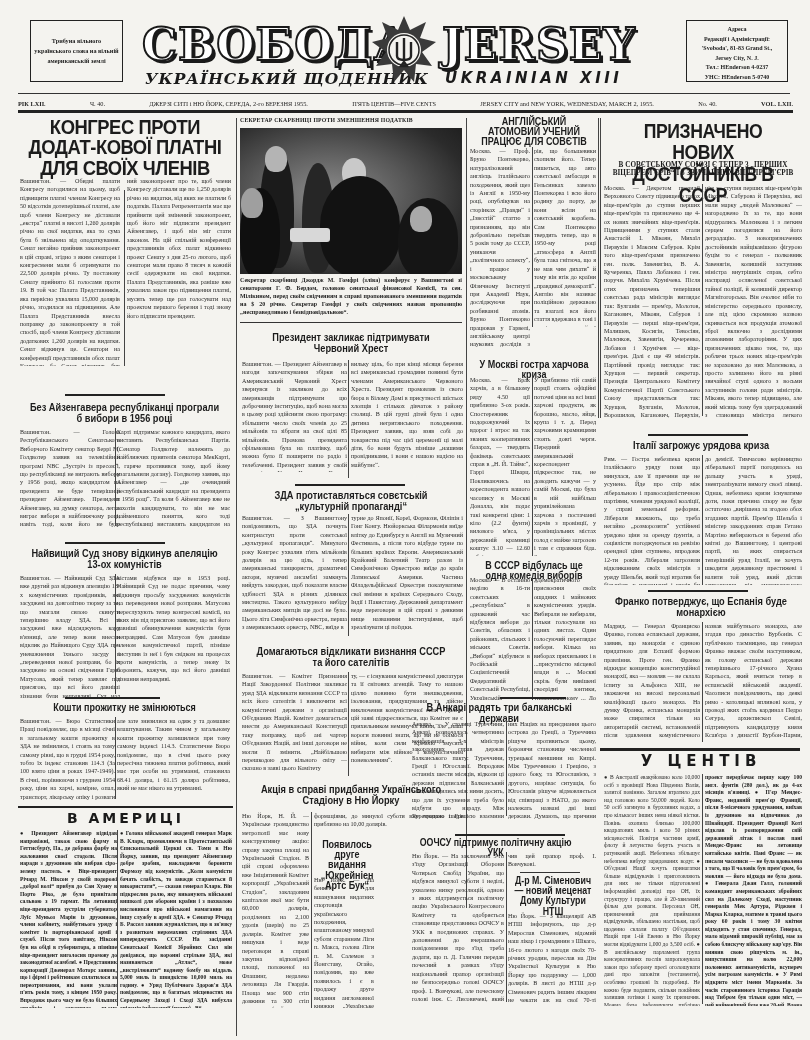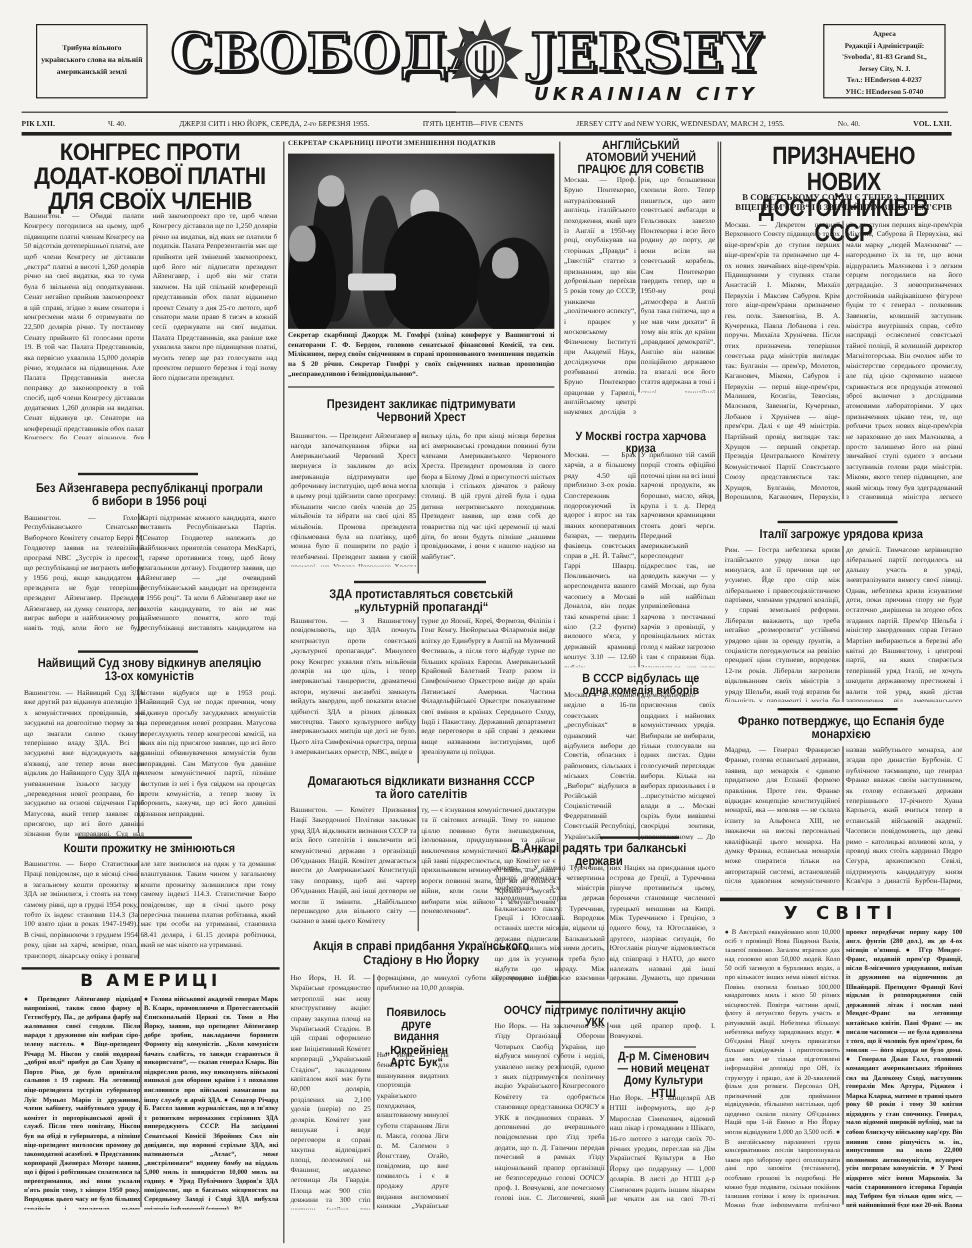--- a/index.html
+++ b/index.html
@@ -95,32 +95,33 @@
 <body>
 
 <div class="page">
 
   <div class="masthead">
     <div class="box-left">
       <span>Трибуна вільного українського слова на вільній американській землі</span>
     </div>
 
     <div class="title-cyr">СВОБОДА</div>
+    <div class="sub-cyr">УКРАЇНСЬКИЙ ЩОДЕННИК</div>
 
     <svg class="emblem" viewBox="0 0 68 78">
       <g fill="#2a2a2a">
         <path d="M34 4 L40 18 L56 10 L50 26 L66 30 L52 40 L62 54 L46 52 L44 70 L34 58 L24 70 L22 52 L6 54 L16 40 L2 30 L18 26 L12 10 L28 18 Z" fill="#3a3a3a"></path>
         <circle cx="34" cy="38" r="17" fill="#f4f3ef"></circle>
         <circle cx="34" cy="38" r="15" fill="none" stroke="#222" stroke-width="1.5"></circle>
         <path d="M34 26 L34 50 M27 30 L27 44 Q27 48 34 48 Q41 48 41 44 L41 30 M34 50 L31 54 L37 54 Z" stroke="#222" stroke-width="2.4" fill="none"></path>
       </g>
     </svg>
 
     <div class="title-lat">JERSEY</div>
-    <div class="sub-lat">UKRAINIAN CITY</div>
+    <div class="sub-lat">UKRAINIAN XIII</div>
 
     <div class="box-right">
       <div>Адреса</div>
       <div>Редакції і Адміністрації:</div>
       <div>'Svoboda', 81-83 Grand St.,</div>
       <div>Jersey City, N. J.</div>
       <div>Тел.: HEnderson 4-0237</div>
       <div>УНС: HEnderson 5-0740</div>
     </div>
   </div>
@@ -255,18 +256,18 @@
   <div class="col-rule" style="left:702px; top:455px; height:130px;"></div>
   <div class="body-text" style="left:705px; top:455px; width:97px; height:130px;">до демісії. Тимчасово керівництво ліберальної партії погодилось на дальшу участь в уряді, зневтралізувати вимогу своєї лівиці. Однак, небезпека кризи існуватиме доти, поки причина спору не буде остаточно „вирішена за згодою обох згаданих партій. Прем'єр Шельба і міністер закордонних справ Гетано Мартіно вибираються в березні або квітні до Вашингтону, і центрові партії, на яких спирається теперішній уряд Італії, не хочуть шкодити державному престижеві і валити той уряд, який дістав запрошення від американського уряду.</div>
   <div class="h-rule" style="left:648px; top:590px; width:100px;"></div>
 
   <div class="head" style="left:600px; top:596px; width:202px; font-size:10.5px; transform:scaleX(0.88); transform-origin:center top;">Франко потверджує, що Еспанія буде монархією</div>
   <div class="body-text" style="left:604px; top:622px; width:96px; height:120px;">Мадрид. — Генерал Франциско Франко, голова еспанської держави, заявив, що монархія є єдиною придатною для Еспанії формою правління. Проте ген. Франко відкидає концепцію конституційної монархії, яка — мовляв — не склала іспиту за Альфонса XIII, не зважаючи на високі персональні кваліфікації цього монарха. На думку Франка, еспанська монархія може спиратися тільки на авторитарній системі, встановленій після здавлення комуністичного режиму націоналістичним повстанням. Генерал Франко не</div>
   <div class="col-rule" style="left:702px; top:622px; height:120px;"></div>
   <div class="body-text" style="left:705px; top:622px; width:97px; height:120px;">назвав майбутнього монарха, але згадав про династію Бурбонів. С публічною таємницею, що генерал Франко вважає своїм наступником, як голову еспанської держави теперішнього 17-річного Хуана Карльоса, який вчиться тепер в еспанській військовій академії. Часописи повідомляють, що деякі римо - католицькі впливові кола, у проводі яких стоїть кардинал Педро Сегура, архиєпископ Севілі, підтримують кандидатуру князя Ксав'єра з династії Бурбон-Парми, що має також претенсії на еспанський престол.</div>
   <div class="h-rule" style="left:600px; top:748px; width:200px; border-top-width:3px;"></div>
 
-  <div class="section-title" style="left:600px; top:752px; width:202px; font-size:15px; letter-spacing:5px;">У СВІТІ</div>
+  <div class="section-title" style="left:600px; top:752px; width:202px; font-size:15px; letter-spacing:5px;">У ЦЕНТІВ</div>
   <div class="body-text" style="left:604px; top:774px; width:96px; height:232px; font-size:5.6px; line-height:7.6px;">● В Австралії евакуйовано коло 10,000 осіб з провінції Нова Південна Валія, залитої повінню. Загалом втратило дах над головою коло 50,000 людей. Коло 50 осіб загинуло в бурхливих водах, а про кількасот інших нема ніякої вістки. Повінь охопила близько 100,000 квадратових миль і коло 50 різних місцевостей. Повітря частини армії, флоту й летунство беруть участь в ратунковій акції. Небезпека збільшує небезпека вибуху зарядованих водуг. ● Об'єднані Нації хочуть принагатки більше відвідувачів і приготовляють для них не тільки підготовлені інформаційні доповіді про ОН, їх структуру і працю, але й 20-хвилевий фільм для розваги. Персонал ОН, призначений для приймання відвідувачів, збільшено настільки, щоб щоденно склали палату Об'єднаних Націй при 1-ій Евеню в Ню Йорку могли відвідувати 1,000 до 3,500 осіб. ● В англійському парламенті група консервативних послів запропонувала закон про заборону пресі оголошувати дані про заповіти (тестаменти), особливо грошові їх подробиці. Не кожно буде подавати, скільки покійник залишив готівки і кому їх призначив. Можна буде інформувати публічно тільки про виконавця тестаменту і лише за добровільну цільною дана установа погодиться на це. За оприлюднювання подробиць тестаменту законо-</div>
   <div class="col-rule" style="left:702px; top:774px; height:230px;"></div>
   <div class="body-text bold" style="left:705px; top:774px; width:97px; height:232px; font-size:5.6px; line-height:7.6px;">проект передбачає першу кару 100 англ. фунтів (280 дол.), як до 4-ох місяців в'язниці. ● П'єр Мендес-Франс, недавній прем'єр Франції, після 8-місячного урядування, виїхав із дружиною на відпочинок до Швайцарії. Президент Франції Коті відклав із розпорядження свій державний літак і послав пані Мендес-Франс на летовище китайсько квітів. Пані Франс — як писали часописи — не була вдоволена з того, що її чоловік був прем'єром, бо мовляв — його відхода не було дома. ● Генерала Джан Галл, головний командант американських збройних сил на Далекому Сході, наступник генералів Мек Артура, Ріджвея і Марка Кларка, матиме в травні цього року 60 років і тому 30 квітня відходить у стан спочинку. Генерал, мало відомий широкій публіці, має за собою блискучу військову кар'єру. Він виявив свою рішучість м. ін., випустивши на волю 22,000 полонених антикомуністів, всупереч усім погрозам комуністів. ● У Римі відкрито міст імени Марконія. За часів старовинного історика Горація над Тибром був тільки один міст, — цей найновіший буде вже 20-ий. Вдова славного винахідника бездротового телеграфу, княжна Марконі, і їх донька перетяли стрічку, офіційно відкриваючи рух по новому мосту.</div>
 
 </div>
 
 </body></html>

